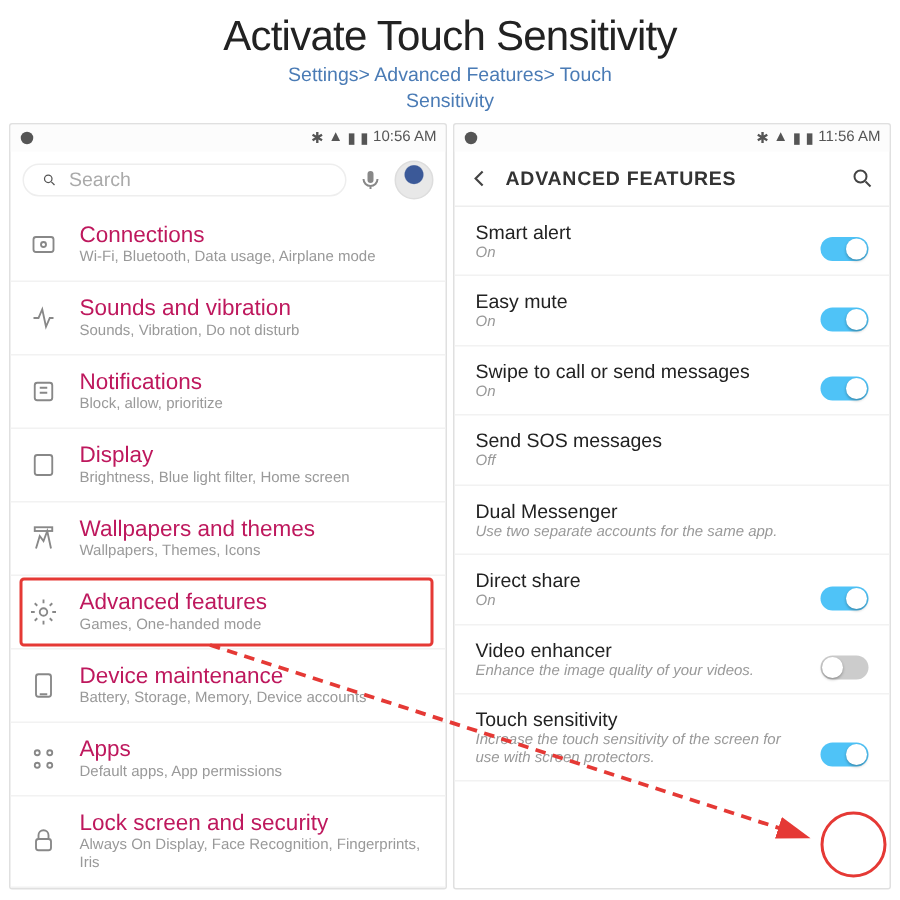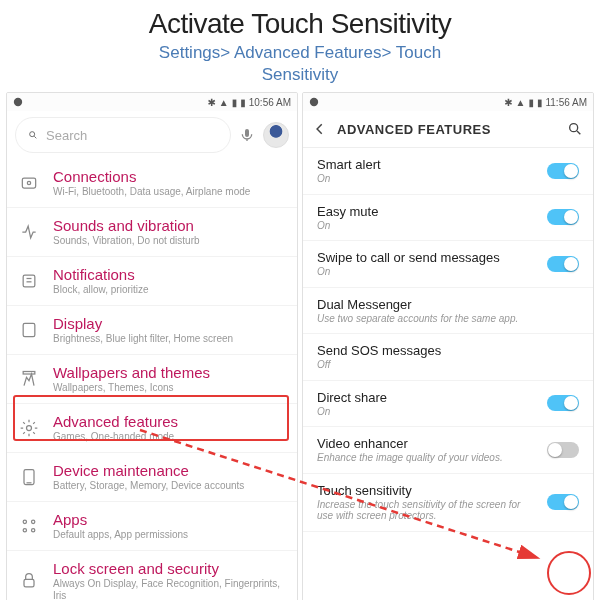--- a/index.html
+++ b/index.html
@@ -1,45 +1,45 @@
 <!DOCTYPE html>
 <html><head>
 <meta charset="utf-8">
 <style>
   * { box-sizing: border-box; margin: 0; padding: 0; }
   body { width: 600px; height: 600px; background: #fff; font-family: -apple-system, Helvetica, Arial, sans-serif; overflow: hidden; position: relative; }
   .header { text-align: center; padding: 8px 0 2px; }
   .header h1 { font-weight: 400; font-size: 28px; color: #222; letter-spacing: -0.5px; }
-  .header .sub { color: #4a7bb5; font-size: 17px; margin-top: 2px; line-height: 1.3; }
+  .header .sub { color: #4a7bb5; font-size: 13px; margin-top: 2px; line-height: 1.3; }
   .screens { display: flex; gap: 4px; padding: 4px 6px 0; }
   .phone { flex: 1; background: #fff; border: 1px solid #e0e0e0; border-radius: 2px; overflow: hidden; position: relative; }
 
   .statusbar { display: flex; align-items: center; background: #fcfcfc; height: 18px; font-size: 10px; color: #555; padding: 0 6px; }
   .statusbar .sb-left { display:flex; align-items:center; gap:4px;}
   .statusbar .sb-right { margin-left: auto; display: flex; align-items: center; gap: 3px; }
   .sb-icon { width: 10px; height: 10px; color:#555; }
 
   .searchbar { display: flex; align-items: center; padding: 6px 8px; gap: 8px; }
-  .searchpill { flex: 1; display: flex; align-items: center; background: #fff; border:1px solid #eee; border-radius: 18px; height: 36px; padding: 0 12px; color: #aaa; font-size: 13px; gap: 8px; }
+  .searchpill { flex: 1; display: flex; align-items: center; background: #fff; border:1px solid #eee; border-radius: 18px; height: 22px; padding: 0 12px; color: #aaa; font-size: 13px; gap: 8px; }
   .mic { width: 16px; height:16px; color:#888; }
   .avatar { width: 26px; height: 26px; border-radius: 50%; background: radial-gradient(circle at 50% 35%, #3b5998 30%, #e8e8e8 34%); border:1px solid #ddd; }
 
   .af-header { display:flex; align-items:center; padding: 10px 10px; gap:10px; border-bottom:1px solid #eee; }
   .af-header .back { width:14px; height:14px; color:#444; }
   .af-header .title { font-size:13px; font-weight:700; color:#333; letter-spacing:0.5px; }
   .af-header .srch { margin-left:auto; width:16px;height:16px;color:#444; }
 
   .list { }
   .row { display:flex; align-items:center; padding: 9px 12px; border-bottom:1px solid #f2f2f2; gap:14px; }
   .row .ico { width:20px; height:20px; color:#888; flex:0 0 20px; display:flex;align-items:center;justify-content:center;}
   .row .txt { flex:1; min-width:0; }
   .row .ttl { font-size:15px; color:#be185d; }
   .row .dsc { font-size:10px; color:#999; margin-top:1px; line-height:1.2; }
 
-  .row2 { display:flex; align-items:center; padding: 9px 14px; border-bottom:1px solid #f2f2f2; gap:10px; }
+  .row2 { display:flex; align-items:flex-end; padding: 9px 14px; border-bottom:1px solid #f2f2f2; gap:10px; }
   .row2 .txt { flex:1; min-width:0; }
   .row2 .ttl { font-size:13px; color:#222; }
   .row2 .dsc { font-size:10px; color:#999; margin-top:1px; line-height:1.15;font-style:italic; }
   .toggle { width:32px; height:16px; border-radius:10px; position:relative; flex:0 0 32px; }
   .toggle::after { content:''; position:absolute; width:14px; height:14px; border-radius:50%; top:1px; background:#fff; box-shadow:0 1px 2px rgba(0,0,0,0.3); }
   .toggle.on { background:#4fc3f7; }
   .toggle.on::after { right:1px; }
   .toggle.off { background:#ccc; }
   .toggle.off::after { left:1px; }
 
@@ -246,28 +246,28 @@
         </div>
         <div class="row2">
           <div class="txt">
             <div class="ttl">Swipe to call or send messages</div>
             <div class="dsc">On</div>
           </div>
           <div class="toggle on"></div>
         </div>
         <div class="row2">
           <div class="txt">
+            <div class="ttl">Send SOS messages</div>
+            <div class="dsc">Off</div>
+          </div>
+        </div>
+        <div class="row2">
+          <div class="txt">
             <div class="ttl">Dual Messenger</div>
             <div class="dsc">Use two separate accounts for the same app.</div>
-          </div>
-        </div>
-        <div class="row2">
-          <div class="txt">
-            <div class="ttl">Send SOS messages</div>
-            <div class="dsc">Off</div>
           </div>
         </div>
         <div class="row2">
           <div class="txt">
             <div class="ttl">Direct share</div>
             <div class="dsc">On</div>
           </div>
           <div class="toggle on"></div>
         </div>
         <div class="row2">

